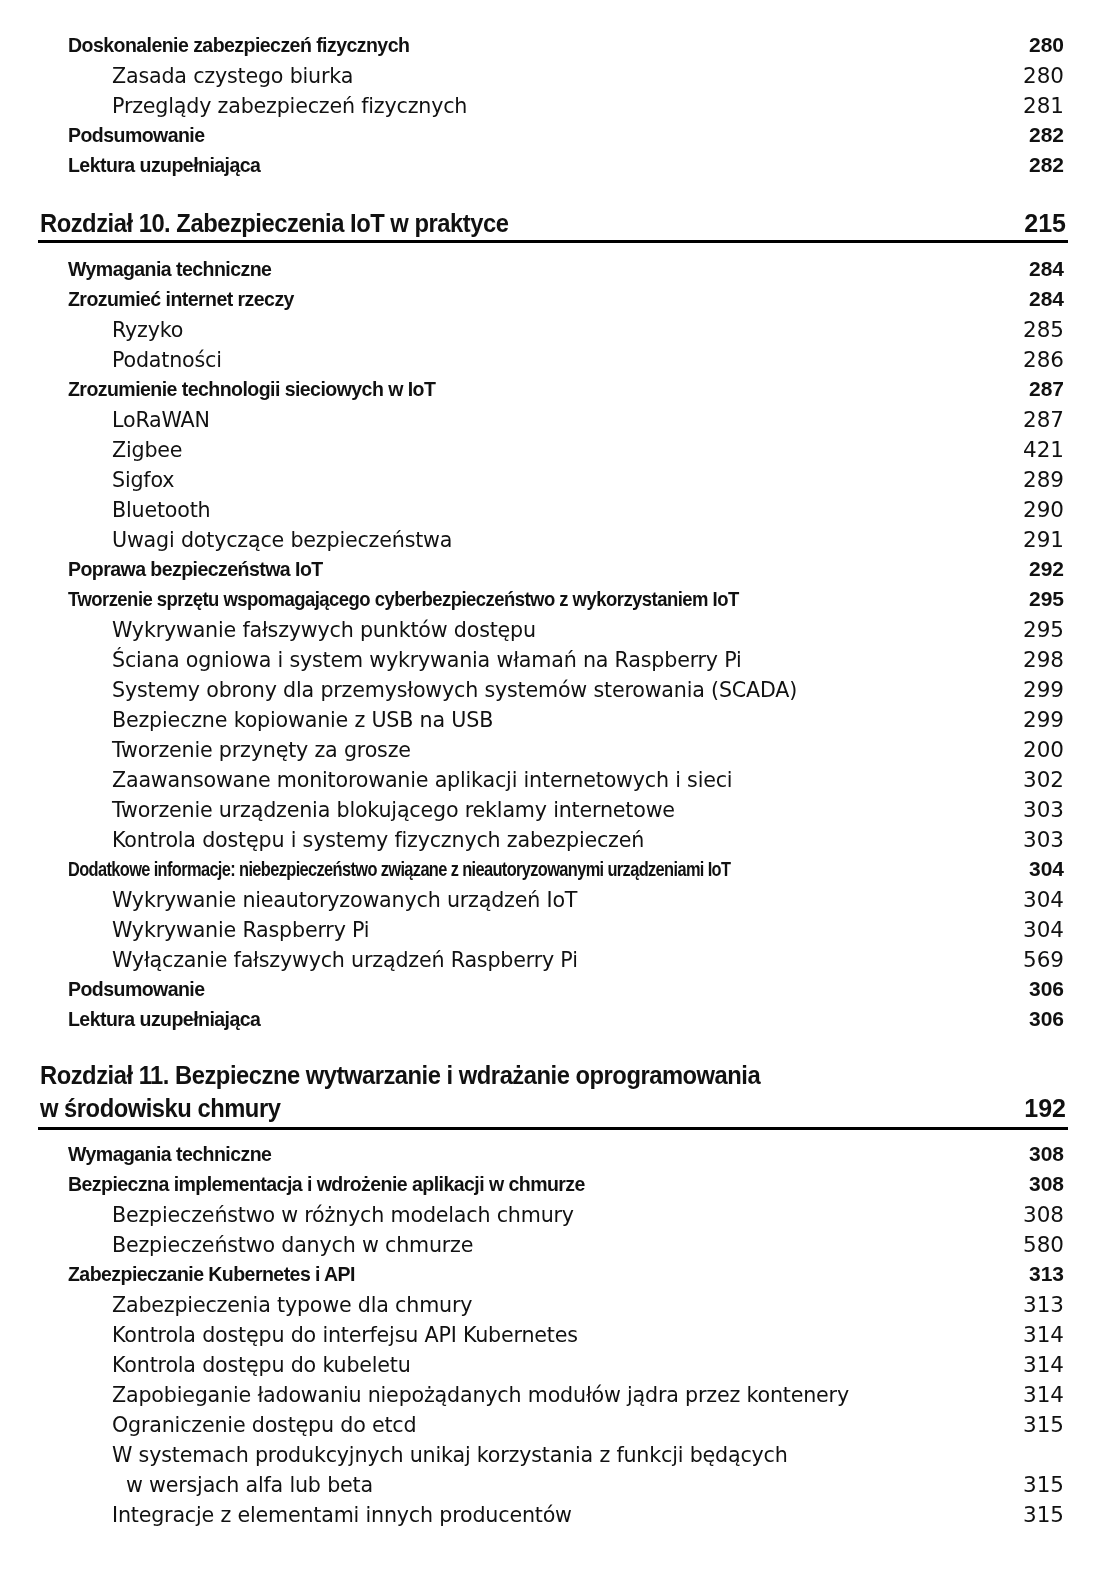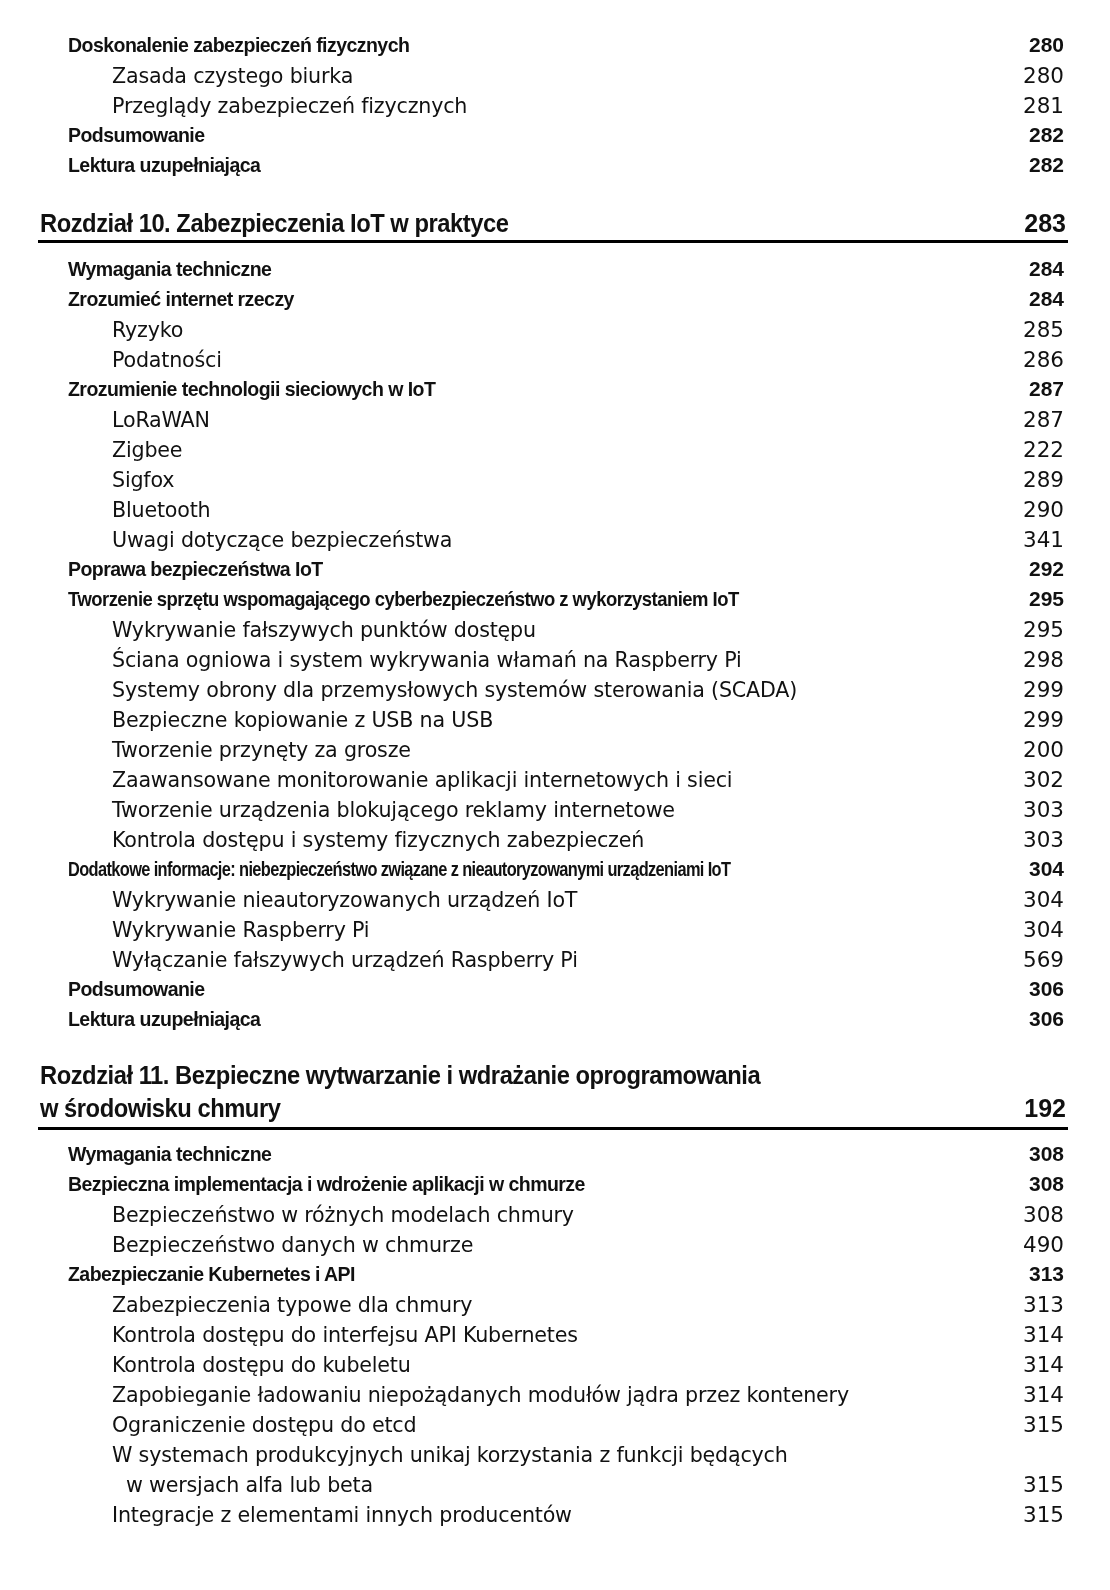--- a/index.html
+++ b/index.html
@@ -52,21 +52,21 @@
     <span class="label">Podsumowanie</span>
     <span class="pg">282</span>
   </div>
   <div class="row sec" style="top:150px">
     <span class="label">Lektura uzupełniająca</span>
     <span class="pg">282</span>
   </div>
 
   <div class="row chap" style="top:206px; height:34px">
     <span class="label">Rozdział 10. Zabezpieczenia IoT w praktyce</span>
-    <span class="pg">283</span>
+    <span class="pg">215</span>
   </div>
   <div class="rule" style="top:240px"></div>
 
   <div class="row sec" style="top:254px">
     <span class="label">Wymagania techniczne</span>
     <span class="pg">284</span>
   </div>
   <div class="row sec" style="top:284px">
     <span class="label">Zrozumieć internet rzeczy</span>
     <span class="pg">284</span>
@@ -82,33 +82,33 @@
   <div class="row sec" style="top:374px">
     <span class="label">Zrozumienie technologii sieciowych w IoT</span>
     <span class="pg">287</span>
   </div>
   <div class="row sub" style="top:404px">
     <span class="label">LoRaWAN</span>
     <span class="pg">287</span>
   </div>
   <div class="row sub" style="top:434px">
     <span class="label">Zigbee</span>
-    <span class="pg">222</span>
+    <span class="pg">421</span>
   </div>
   <div class="row sub" style="top:464px">
     <span class="label">Sigfox</span>
     <span class="pg">289</span>
   </div>
   <div class="row sub" style="top:494px">
     <span class="label">Bluetooth</span>
     <span class="pg">290</span>
   </div>
   <div class="row sub" style="top:524px">
     <span class="label">Uwagi dotyczące bezpieczeństwa</span>
-    <span class="pg">341</span>
+    <span class="pg">291</span>
   </div>
   <div class="row sec" style="top:554px">
     <span class="label">Poprawa bezpieczeństwa IoT</span>
     <span class="pg">292</span>
   </div>
   <div class="row sec wide" style="top:584px">
     <span class="label">Tworzenie sprzętu wspomagającego cyberbezpieczeństwo z wykorzystaniem IoT</span>
     <span class="pg">295</span>
   </div>
   <div class="row sub" style="top:614px">
@@ -184,21 +184,21 @@
   <div class="row sec" style="top:1169px">
     <span class="label">Bezpieczna implementacja i wdrożenie aplikacji w chmurze</span>
     <span class="pg">308</span>
   </div>
   <div class="row sub" style="top:1199px">
     <span class="label">Bezpieczeństwo w różnych modelach chmury</span>
     <span class="pg">308</span>
   </div>
   <div class="row sub" style="top:1229px">
     <span class="label">Bezpieczeństwo danych w chmurze</span>
-    <span class="pg">490</span>
+    <span class="pg">580</span>
   </div>
   <div class="row sec" style="top:1259px">
     <span class="label">Zabezpieczanie Kubernetes i API</span>
     <span class="pg">313</span>
   </div>
   <div class="row sub" style="top:1289px">
     <span class="label">Zabezpieczenia typowe dla chmury</span>
     <span class="pg">313</span>
   </div>
   <div class="row sub" style="top:1319px">

